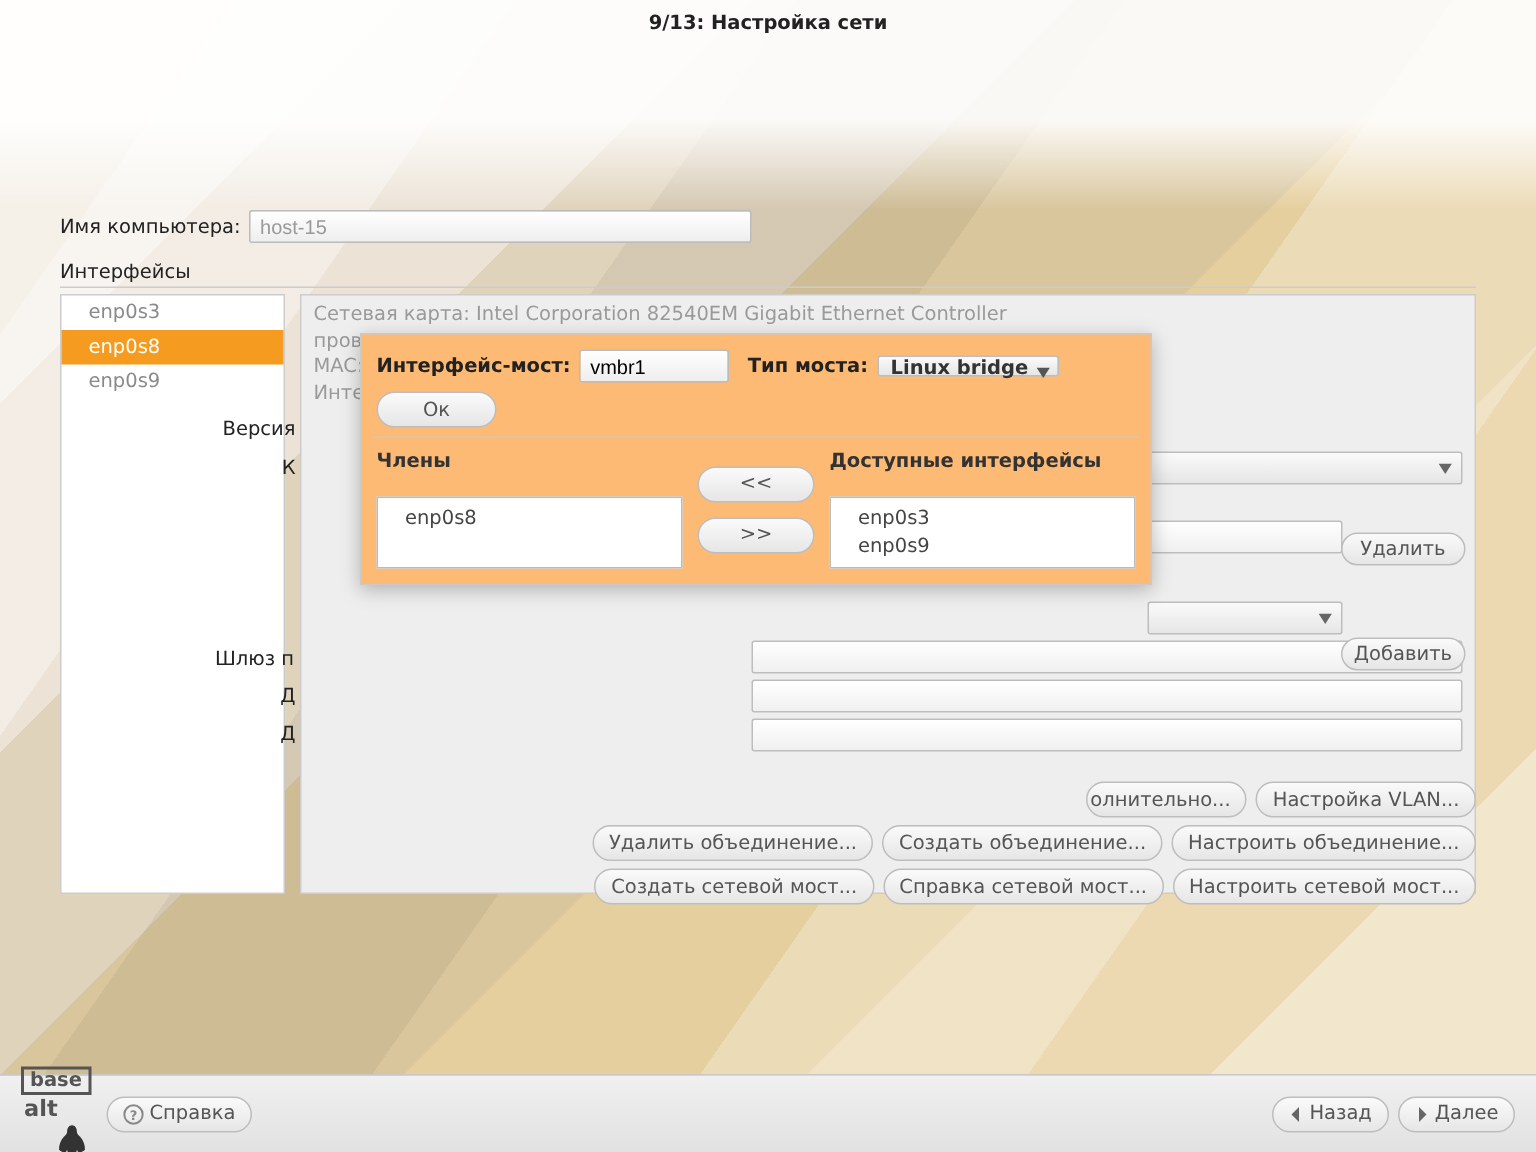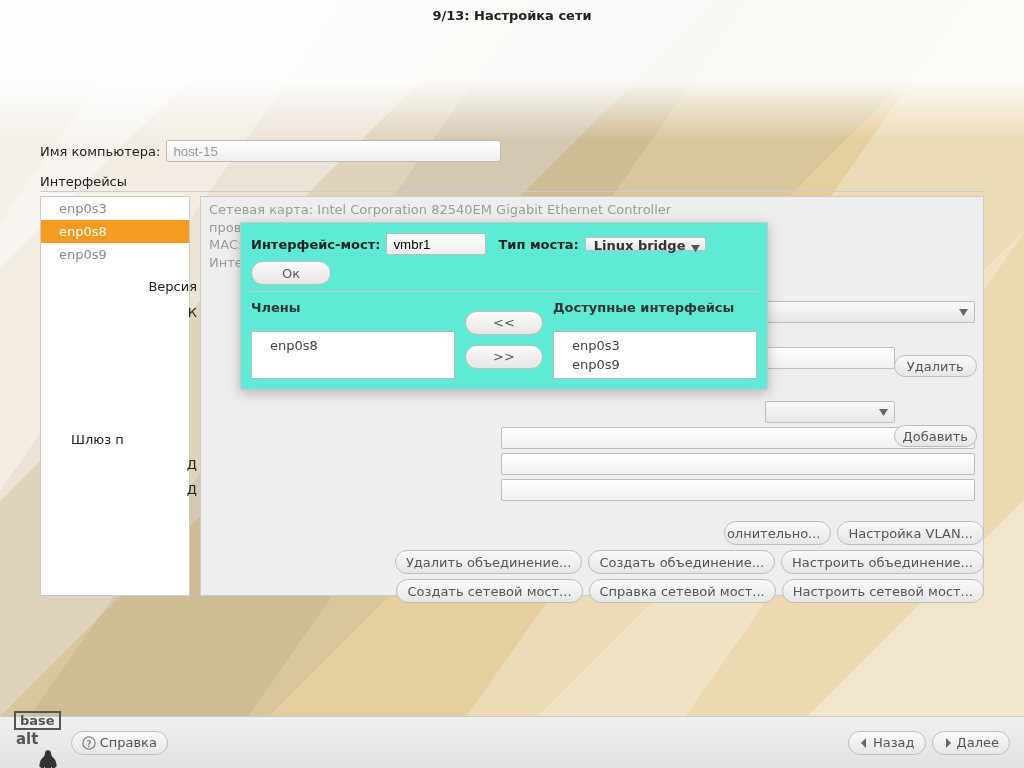--- a/index.html
+++ b/index.html
@@ -44,21 +44,21 @@
 
   .columns { display:flex; gap:10px; }
   .iface-panel { width:150px; background:#fff; border:1px solid #ccc; height:400px; }
   .iface-item { padding:4px 0 4px 18px; color:#8a8a8a; }
   .iface-item.sel { background:#f59b1f; color:#fff; }
 
   .info-panel { flex:1; background:#eee; border:1px solid #ccc; padding:4px 8px; height:400px; position:relative; }
   .info-text { color:#9a9a9a; line-height:1.35; }
   .version-lbl { position:absolute; left:-130px; top:82px; width:130px; text-align:right; padding-right:4px; }
   .conf-lbl    { position:absolute; left:-130px; top:108px; width:130px; text-align:right; padding-right:4px; }
-  .gw-lbl      { position:absolute; left:-130px; top:235px; width:130px; padding-right:5px; }
+  .gw-lbl      { position:absolute; left:-130px; top:235px; width:130px; text-align:right; padding-right:5px; }
   .d-lbl1      { position:absolute; left:-130px; top:260px; width:130px; text-align:right; padding-right:4px; }
   .d-lbl2      { position:absolute; left:-130px; top:285px; width:130px; text-align:right; padding-right:4px; }
 
   .btn {
     display:inline-flex; align-items:center; justify-content:center; gap:4px;
     height:24px; padding:0 10px; background:linear-gradient(#fafafa,#e6e6e6);
     border:1px solid #bdbdbd; border-radius:12px; color:#555; cursor:pointer;
     font-size:13px; white-space:nowrap;
   }
   .btn.small { height:22px; padding:0 8px; }
@@ -81,21 +81,21 @@
   .logo { display:flex; align-items:flex-end; margin-right:10px; font-weight:bold; color:#555;flex-direction:column; }
   .logo .box { border:2px solid #555; padding:1px 4px; line-height:1; font-size:13px; }
   .logo .alt { font-size:15px; margin-left:2px; }
   .logo svg { width:26px; height:26px; margin-left:3px; }
   .spacer { flex:1; }
   .nav-btn svg { width:10px; height:10px; }
 
   
   .dialog {
     position:absolute; left:240px; top:222px; width:528px;
-    background:#5eead4; border:1px solid #c9c9c9; box-shadow:0 3px 12px rgba(0,0,0,.25);
+    background:#fdba74; border:1px solid #c9c9c9; box-shadow:0 3px 12px rgba(0,0,0,.25);
     padding:10px;
   }
   .dialog .top-row { display:flex; align-items:center; gap:6px; margin-bottom:6px; }
   .dialog .ok-row { margin-bottom:6px; }
   .dialog .hr { border:0; border-top:1px solid #c9c9c9; margin:6px -2px 8px; }
   .dialog .lower { display:flex; gap:10px; }
   .lower .col { flex:1; display:flex; flex-direction:column; }
   .lower .col .col-title { font-weight:bold; margin-bottom:16px; }
   .listbox { flex:1; background:#fff; border:1px solid #bbb; height:200px; padding:4px 0; }
   .listbox .li { padding:2px 0 2px 18px; color:#444; }

